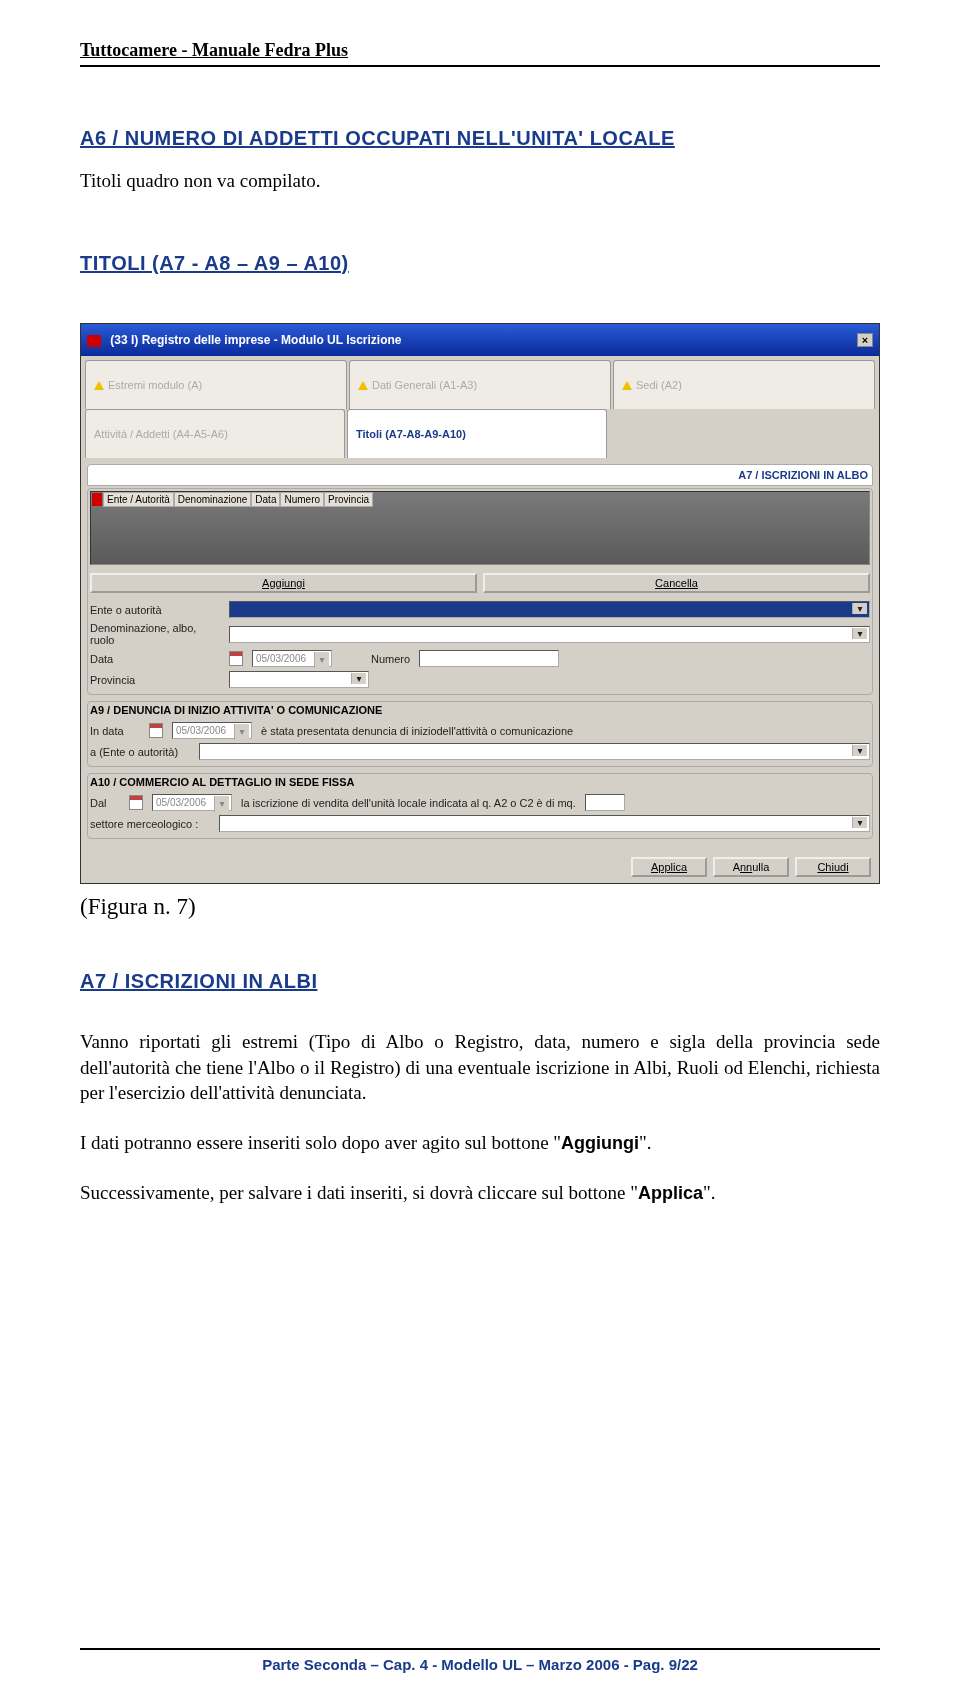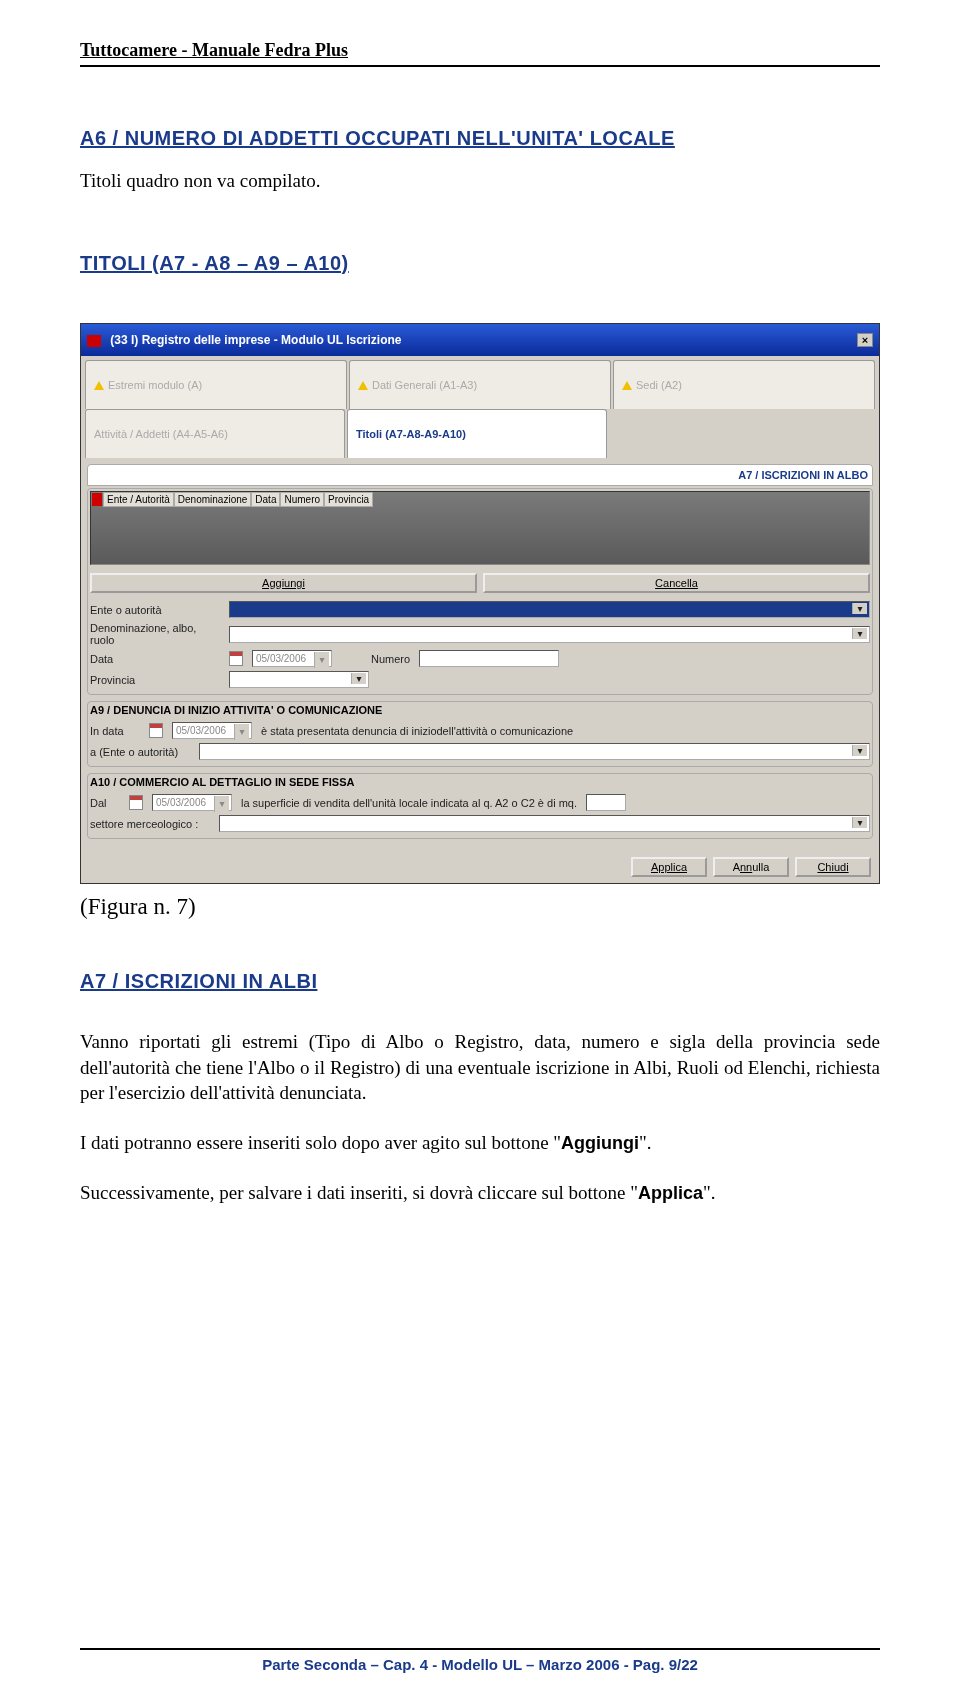--- a/index.html
+++ b/index.html
@@ -382,21 +382,21 @@
           <div class="inp full dd"></div>
         </div>
       </div>
 
       <div class="panel">
         <div class="sect-head">A10 / COMMERCIO AL DETTAGLIO IN SEDE FISSA</div>
         <div class="form-row">
           <label style="width:30px">Dal</label>
           <span class="cal-icon"></span>
           <div class="inp date dd" style="padding-left:3px;font-size:10px;line-height:16px;color:#888">05/03/2006</div>
-          <span>la superficie di vendita dell'unità locale indicata al q. A2 o C2 è di mq.</span>
+          <span>la iscrizione di vendita dell'unità locale indicata al q. A2 o C2 è di mq.</span>
           <div class="inp tiny"></div>
         </div>
         <div class="form-row">
           <label style="width:120px">settore merceologico :</label>
           <div class="inp full dd"></div>
         </div>
       </div>
 
     </div>
 

